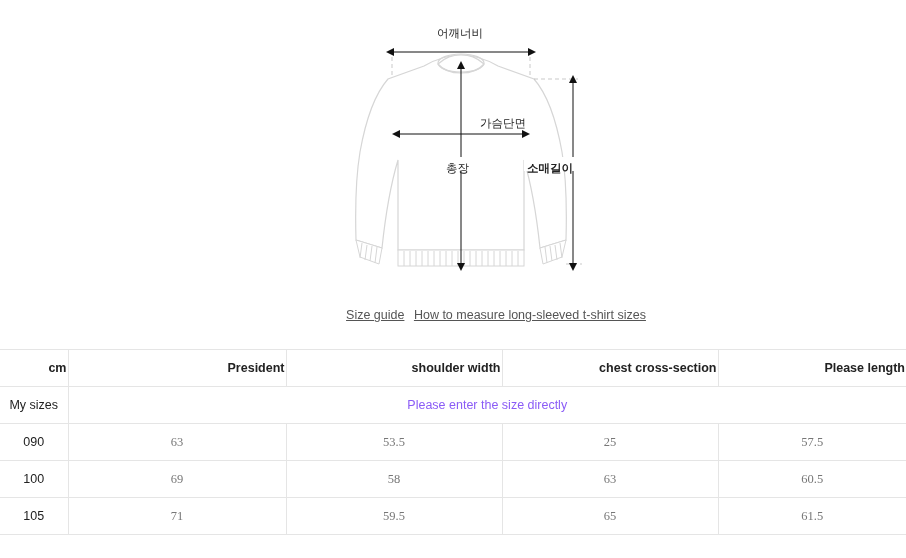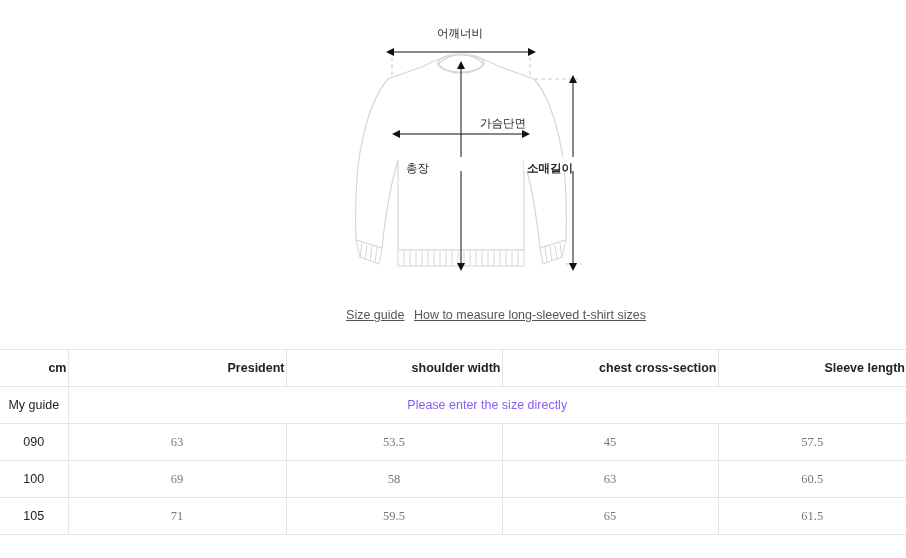--- a/index.html
+++ b/index.html
@@ -33,21 +33,21 @@
   }
   .diag-label {
     position: absolute;
     font-size: 11.5px;
     color: #222;
     white-space: nowrap;
     font-family: "DejaVu Sans", sans-serif;
   }
   .lbl-shoulder { left: 437px; top: 26px; }
   .lbl-chest    { left: 480px; top: 116px; }
-  .lbl-total    { left: 406px; top: 161px; }
+  .lbl-total    { left: 446px; top: 161px; }
   .lbl-sleeve   { left: 527px; top: 161px; font-weight: bold; }
 
   
   .links-row {
     position: absolute;
     left: 0;
     top: 308px;
     width: 906px;
     text-align: center;
     font-size: 12.5px;
@@ -230,34 +230,34 @@
         <col class="col-b">
         <col class="col-c">
         <col class="col-d">
     </colgroup>
     <thead>
       <tr>
         <th>cm</th>
         <th>President</th>
         <th>shoulder width</th>
         <th>chest cross-section</th>
-        <th>Sleeve length</th>
+        <th>Please length</th>
       </tr>
     </thead>
     <tbody>
       <tr>
-        <td class="row-label">My guide</td>
+        <td class="row-label">My sizes</td>
         <td class="mysize-cell" colspan="4">Please enter the size directly</td>
       </tr>
 
       <tr>
         <td class="row-label">090</td>
         <td class="cell-val">63</td>
         <td class="cell-val">53.5</td>
-        <td class="cell-val">45</td>
+        <td class="cell-val">25</td>
         <td class="cell-val">57.5</td>
       </tr>
       <tr>
         <td class="row-label">100</td>
         <td class="cell-val">69</td>
         <td class="cell-val">58</td>
         <td class="cell-val">63</td>
         <td class="cell-val">60.5</td>
       </tr>
       <tr>

